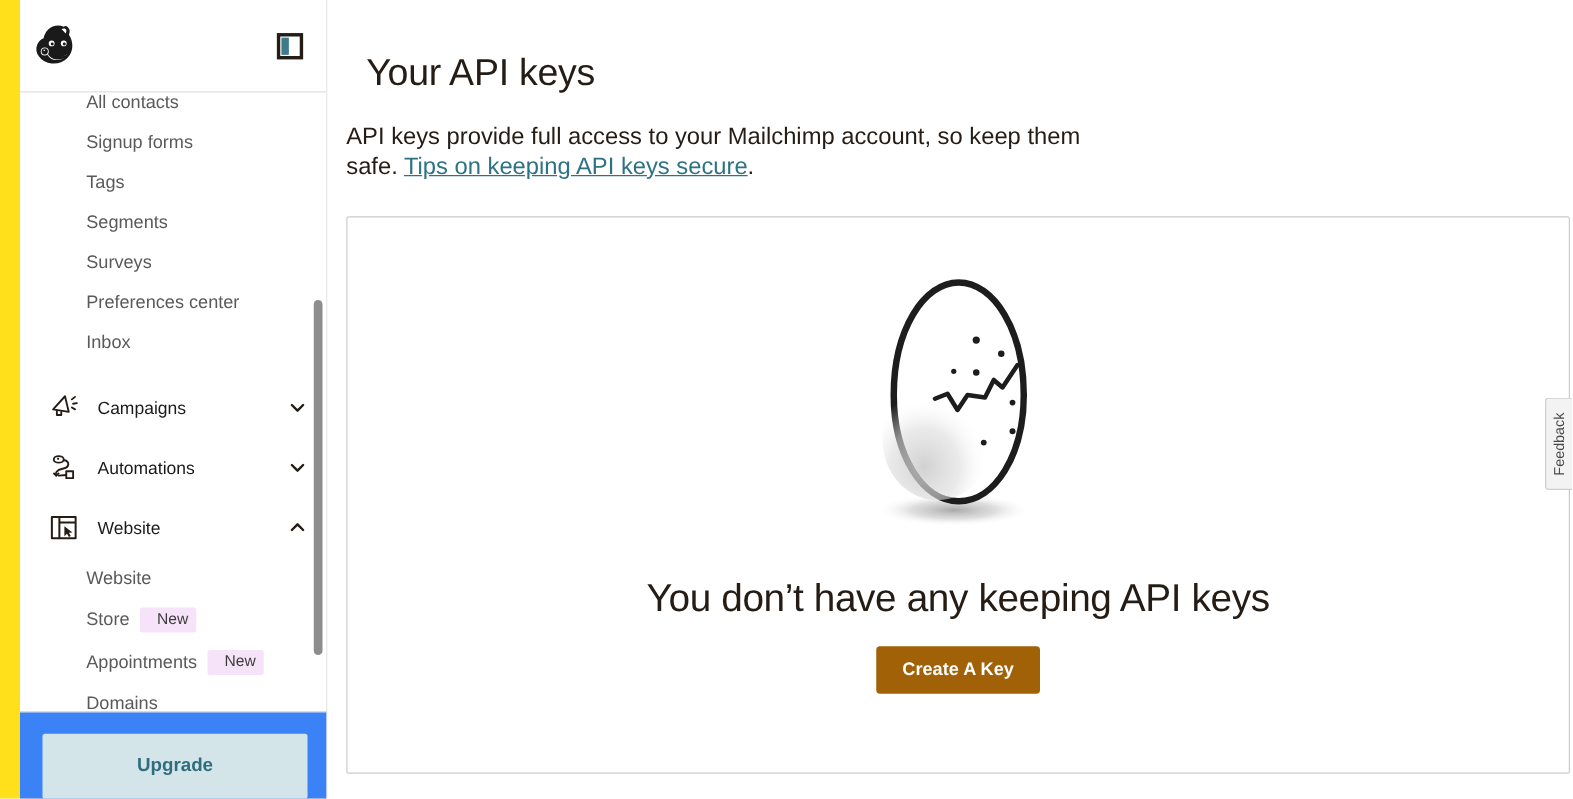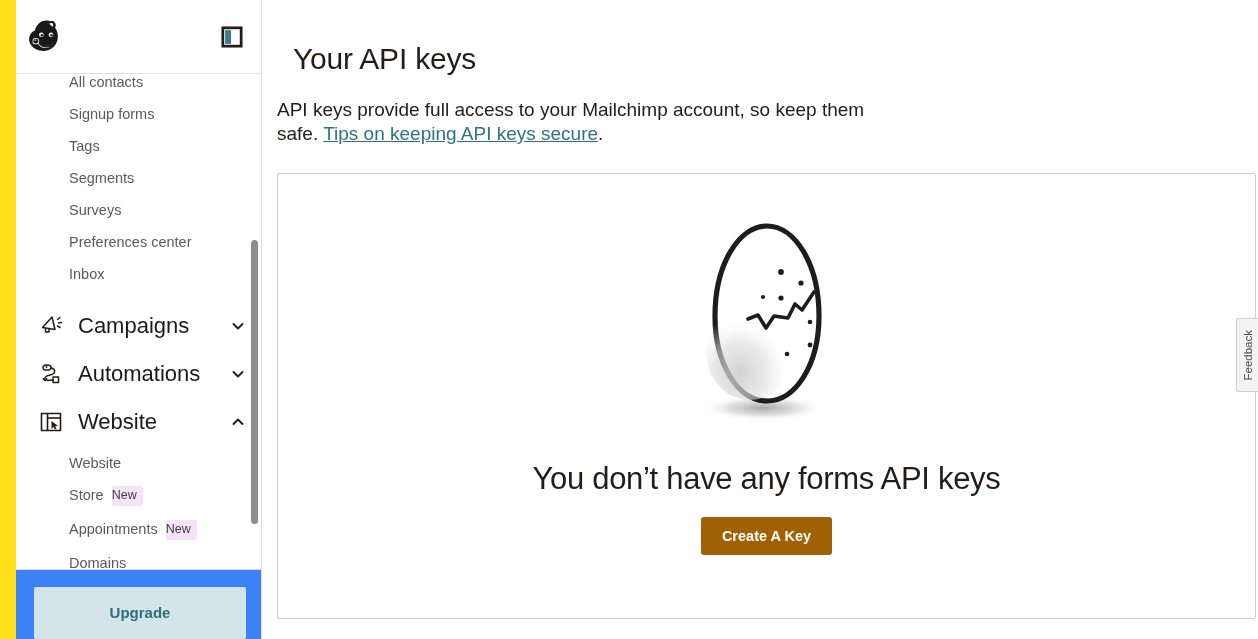--- a/index.html
+++ b/index.html
@@ -92,21 +92,21 @@
     white-space: nowrap;
     cursor: pointer;
   }
 
   .badge-new {
     display: inline-block;
     background: #f7e3f9;
     color: #3d3d3d;
     font-size: 12.5px;
     line-height: 15px;
-    padding: 2px 6px 3px 0;
+    padding: 2px 6px 3px 14px;
     margin-left: 8px;
     border-radius: 2px;
     vertical-align: 1px;
   }
 
   .nav-group {
     display: flex;
     align-items: center;
     padding: 11px 14px 11px 22px;
     cursor: pointer;
@@ -116,21 +116,21 @@
   .nav-group .g-icon {
     width: 26px;
     height: 26px;
     flex: 0 0 26px;
     margin-right: 14px;
     display: block;
   }
 
   .nav-group .g-label {
     flex: 1 1 auto;
-    font-size: 22px;
+    font-size: 14px;
     line-height: 22px;
     color: #1a1a1a;
     white-space: nowrap;
   }
 
   .nav-group .g-chevron {
     width: 14px;
     height: 14px;
     flex: 0 0 14px;
     margin-right: 2px;
@@ -443,21 +443,21 @@
           <circle cx="119" cy="60" r="2.9"></circle>
           <circle cx="139" cy="71" r="2.6"></circle>
           <circle cx="101" cy="85" r="2.1"></circle>
           <circle cx="119" cy="86" r="2.6"></circle>
           <circle cx="148" cy="110" r="2.3"></circle>
           <circle cx="148" cy="133" r="2.4"></circle>
           <circle cx="125" cy="142" r="2.3"></circle>
         </g>
       </svg>
 
-      <h2 class="empty-title">You don’t have any forms API keys</h2>
+      <h2 class="empty-title">You don’t have any keeping API keys</h2>
 
       <button class="create-key-btn">Create A Key</button>
     </section>
   </main>
 
   <div class="feedback-tab">
     <span>Feedback</span>
   </div>
 
 </div>

